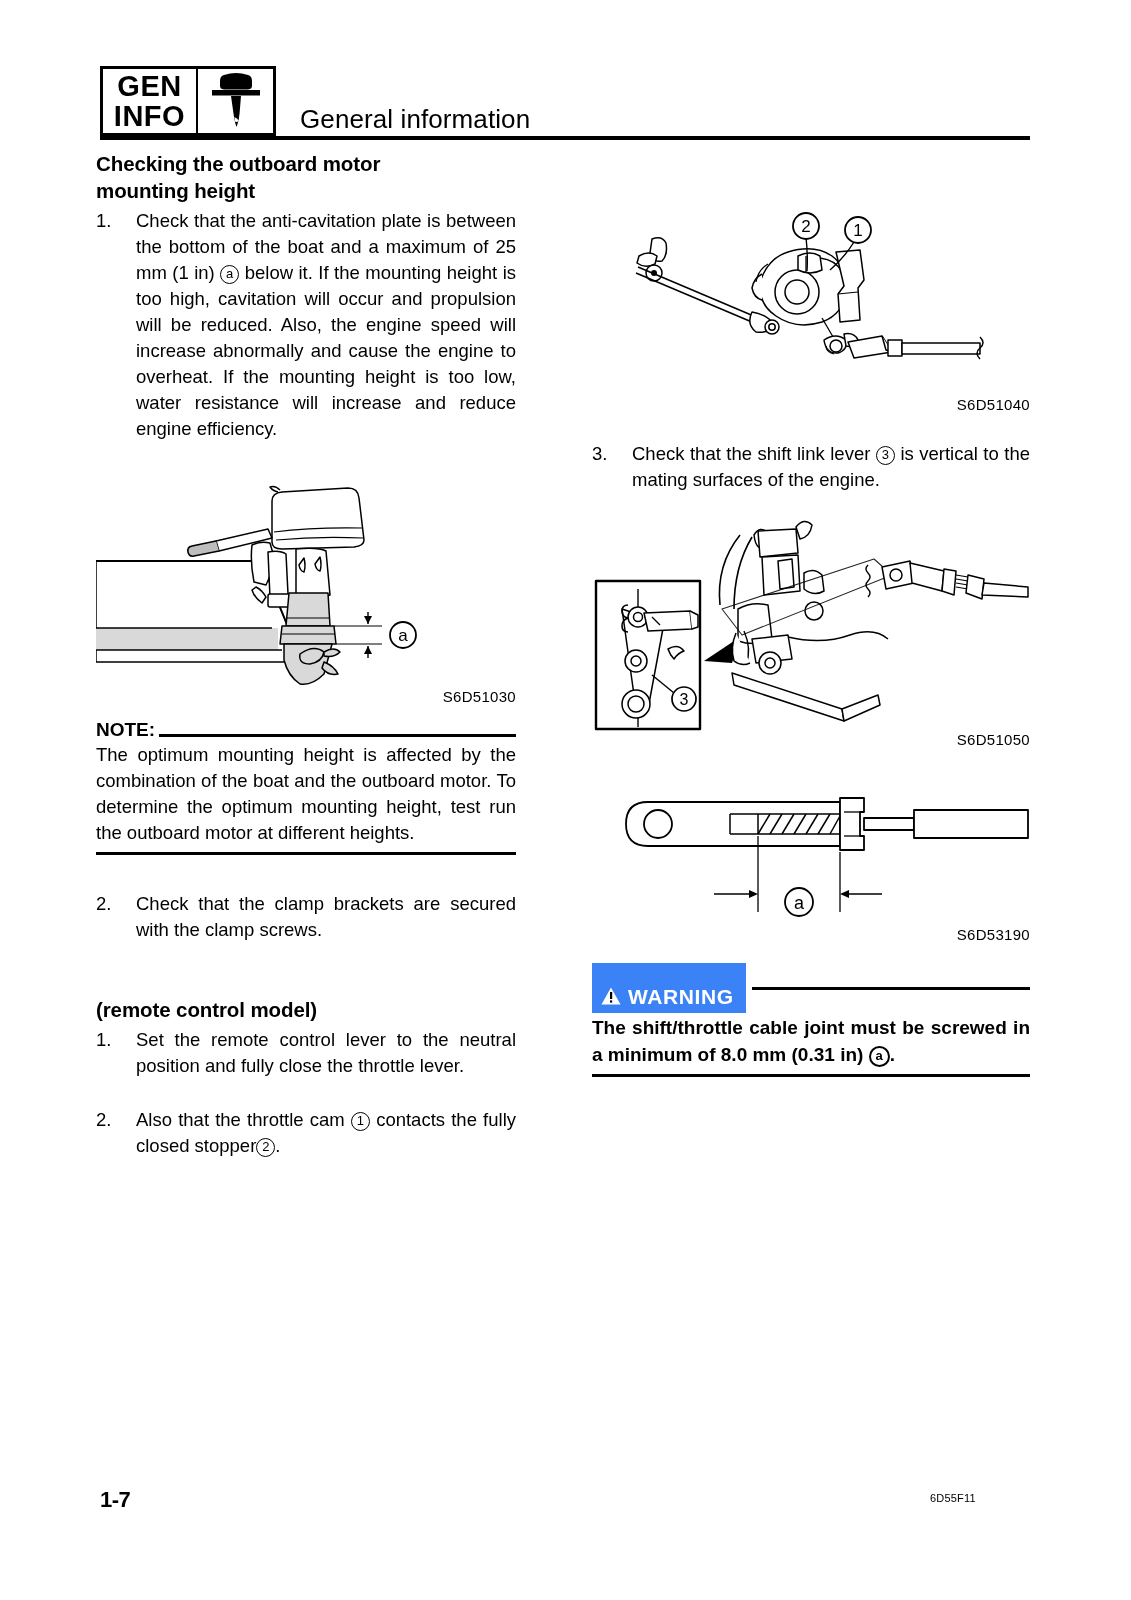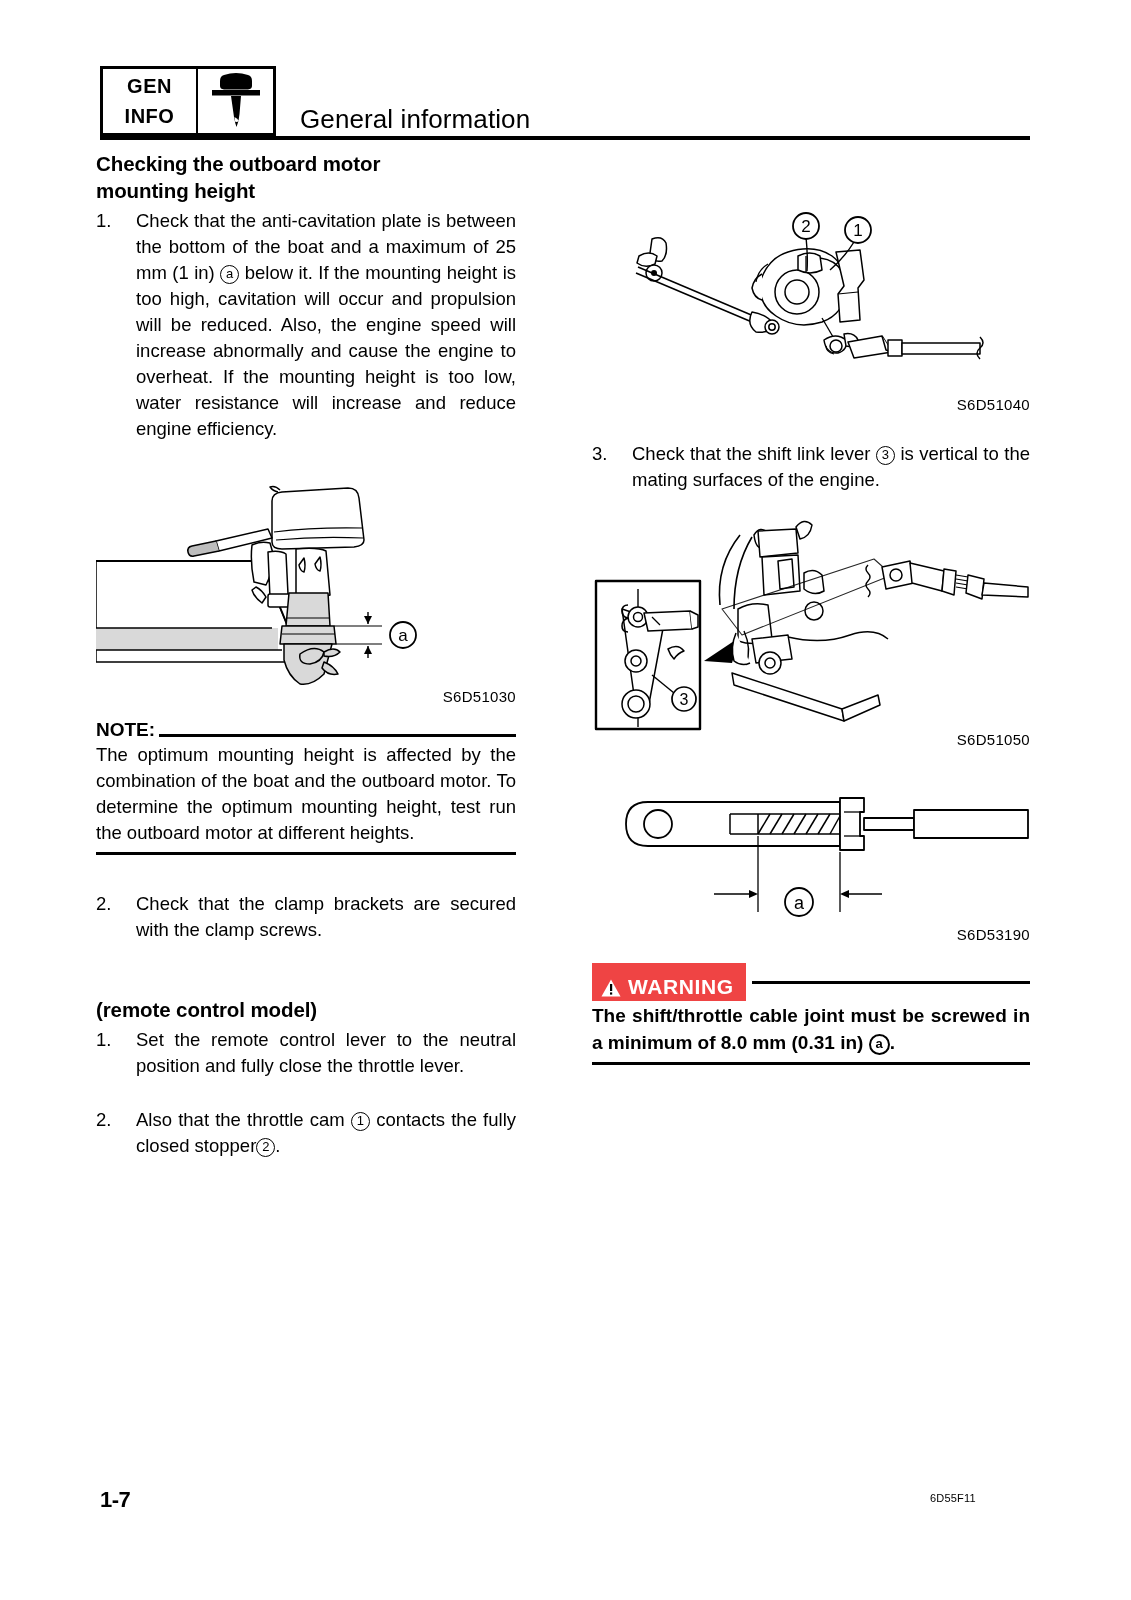--- a/index.html
+++ b/index.html
@@ -11,21 +11,21 @@
     overflow:hidden;
   }
   .page{position:absolute;left:0;top:0;width:1131px;height:1600px;}
 
   
   .header{position:absolute;left:100px;top:66px;width:930px;height:74px;}
   .hdr-boxes{position:absolute;left:0;top:0;display:flex;align-items:stretch;}
   .hdr-box{border:3px solid #000;box-sizing:border-box;display:flex;align-items:center;justify-content:center;}
   .hdr-box-text{width:98px;height:70px;flex-direction:column;border-right-width:2px;}
   .hdr-box-text span{
-    font-weight:bold;font-size:20px;line-height:30px;letter-spacing:0.5px;
+    font-weight:bold;font-size:29px;line-height:30px;letter-spacing:0.5px;
   }
   .hdr-box-icon{width:78px;height:70px;border-left:0;}
   .hdr-title{
     position:absolute;left:200px;top:38px;
     font-weight:normal;font-size:26px;letter-spacing:0.1px;
   }
   .hdr-rule{position:absolute;left:0;top:70px;width:930px;height:4px;background:#000;}
 
   
   .col-left{position:absolute;left:96px;top:150px;width:420px;}
@@ -51,22 +51,22 @@
 
   
   .note-head{display:flex;align-items:flex-end;margin-bottom:1px;}
   .note-head .lbl{font-weight:bold;font-size:19px;line-height:22px;}
   .note-head .rule{flex:1;height:3px;background:#000;margin-left:4px;margin-bottom:4px;}
   .note-body{font-size:18.5px;line-height:26px;text-align:justify;}
   .hr-thick{height:3px;background:#000;margin-top:6px;}
 
   .warn-head{display:flex;align-items:center;}
   .warn-badge{
-    background:#ef4444;color:#fff;display:flex;align-items:flex-end;
-    padding:8px 12px 4px 9px;height:26px;box-sizing:content-box;
+    background:#3b82f6;color:#fff;display:flex;align-items:center;
+    padding:20px 12px 4px 9px;height:26px;box-sizing:content-box;
   }
   .warn-badge .tri{
     position:relative;width:20px;height:18px;margin-right:7px;
   }
   .warn-badge .tri svg{display:block;}
   .warn-badge .wtxt{font-weight:bold;font-size:21px;letter-spacing:0.6px;line-height:21px;}
   .warn-head .rule{flex:1;height:3px;background:#000;margin-left:6px;}
   .warn-body{font-weight:bold;font-size:19px;line-height:27px;text-align:justify;margin-top:1px;}
 
   

